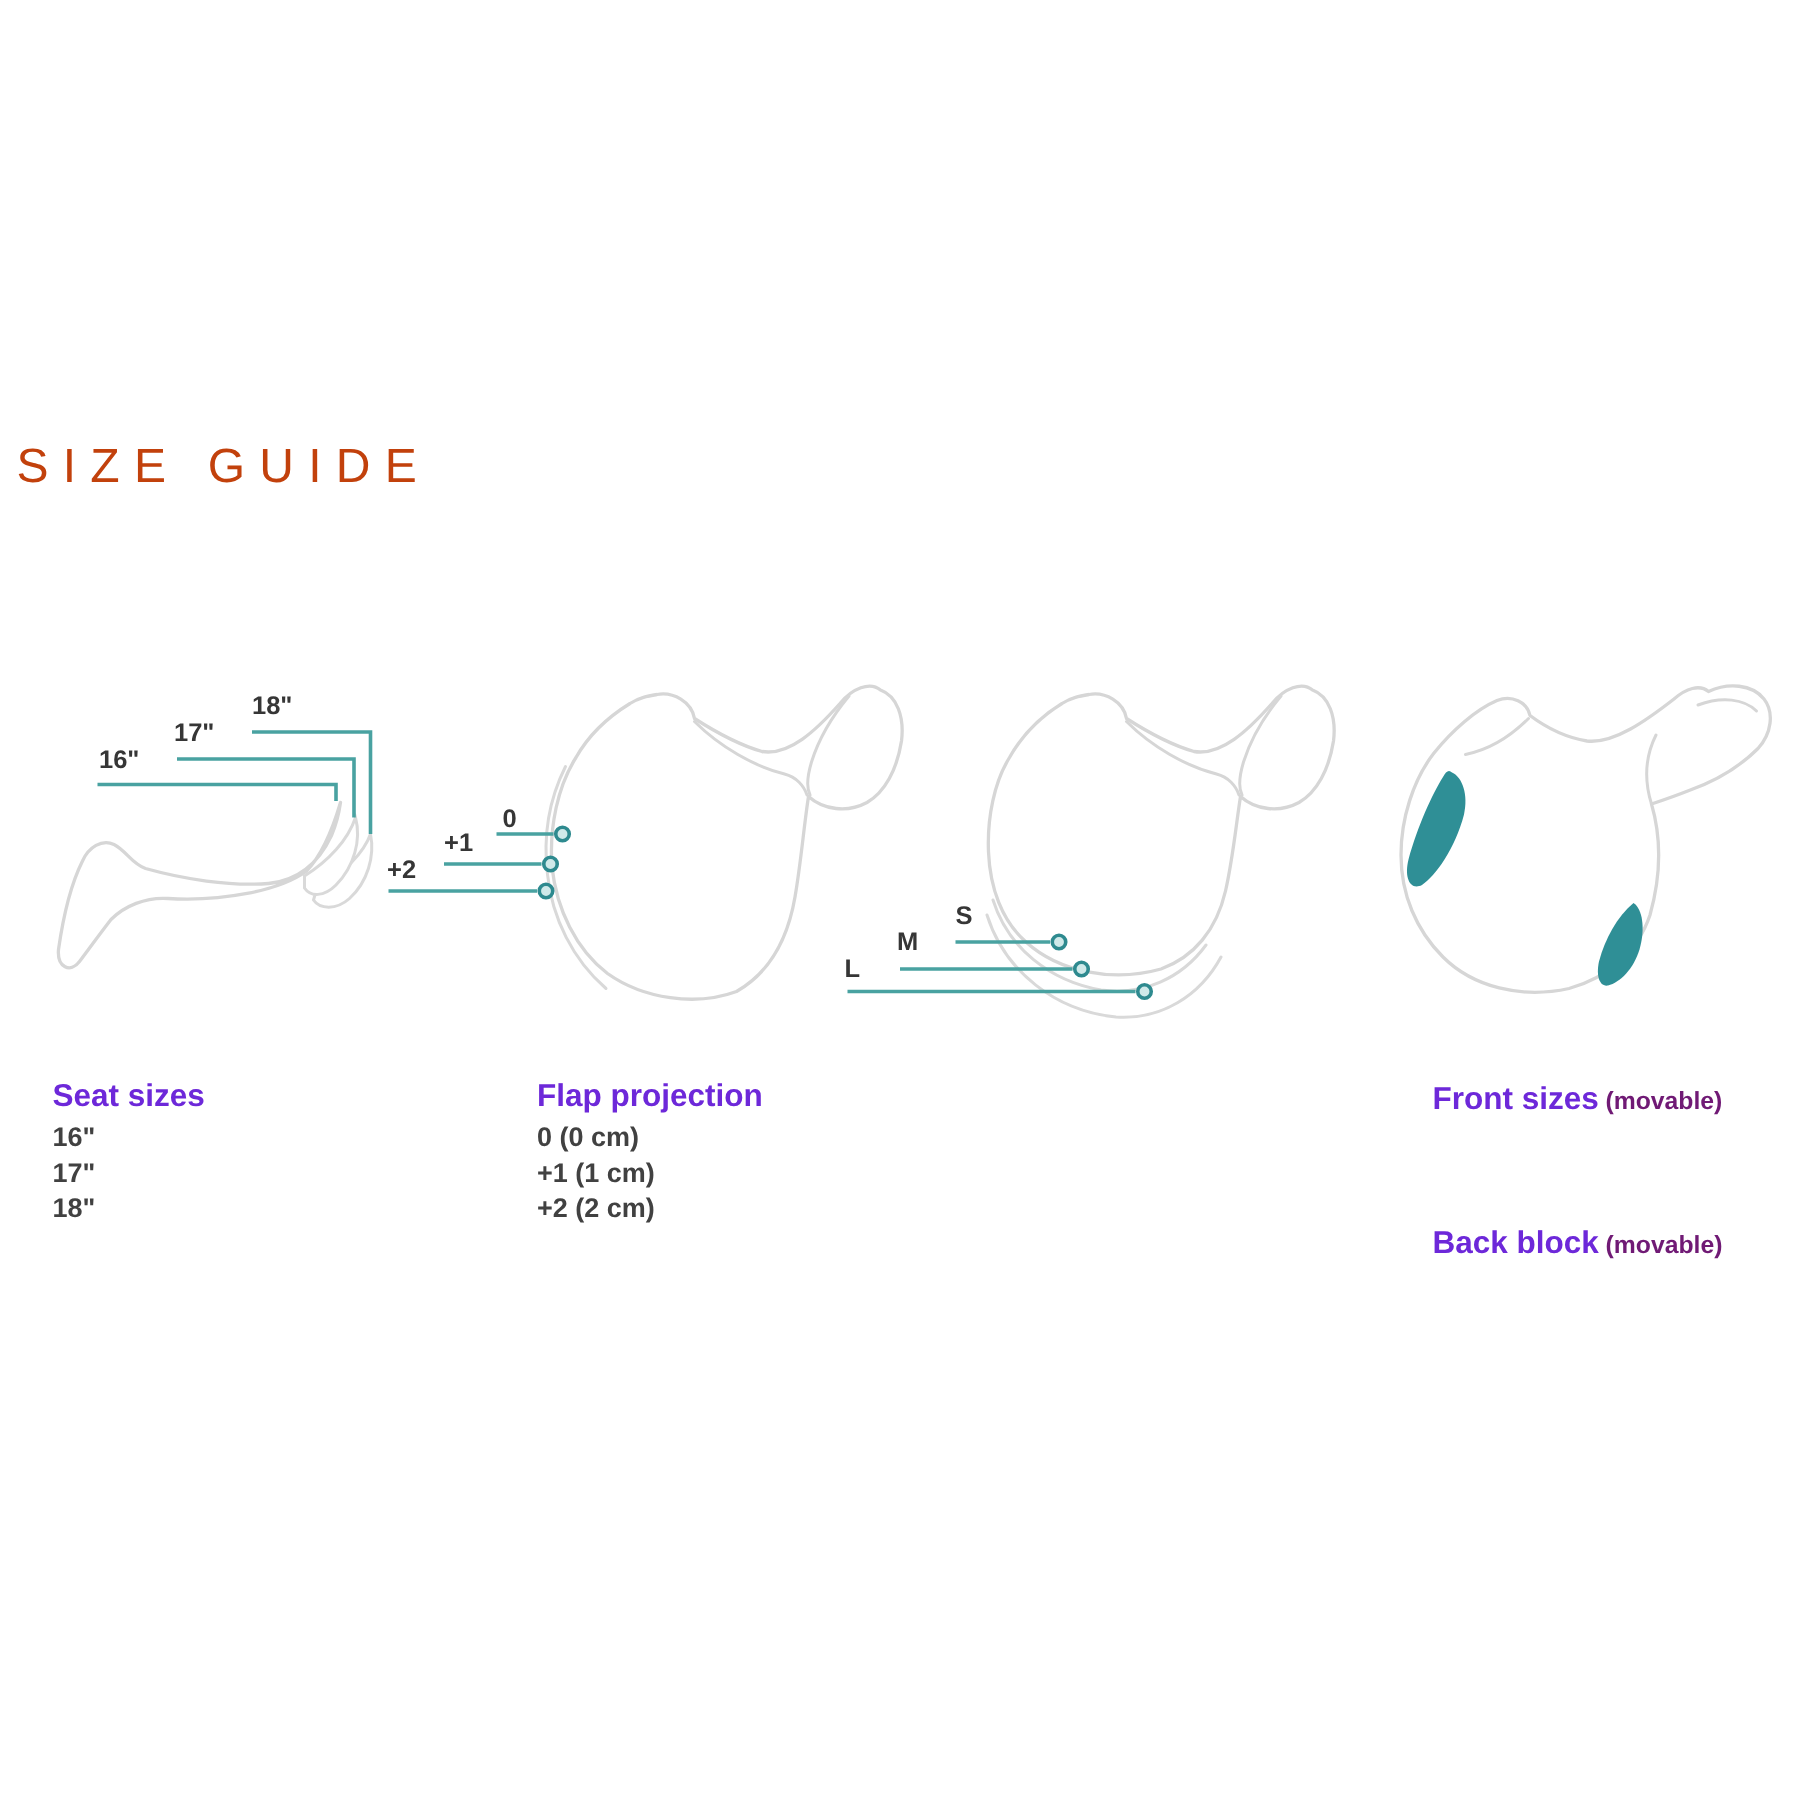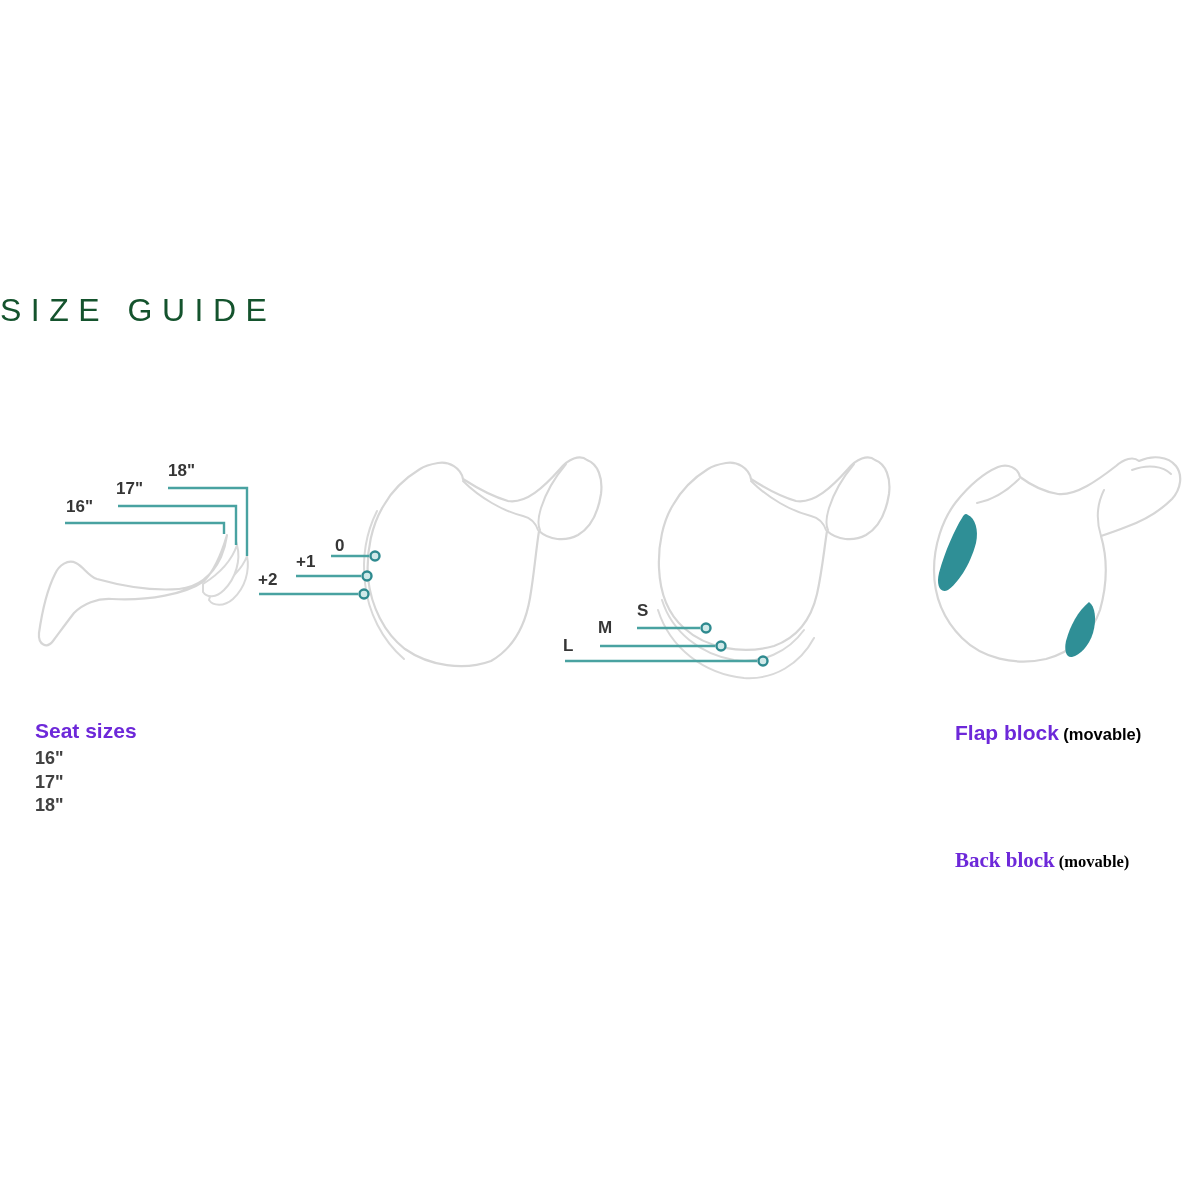--- a/index.html
+++ b/index.html
@@ -1,22 +1,22 @@
 <!DOCTYPE html>
 <html><head>
 <meta charset="utf-8">
 <style>
   html,body { margin:0; padding:0; background:#fff; }
   .canvas {
     position:relative; width:1200px; height:1200px; background:#ffffff;
     overflow:hidden; font-family:"Liberation Sans", sans-serif;
   }
   .title {
-    position:absolute; left:0; top:292px; margin:0;
-    font-size:32px; font-weight:400; letter-spacing:9.5px; color:#14532d;
+    position:absolute; left:11px; top:292px; margin:0;
+    font-size:32px; font-weight:400; letter-spacing:9.5px; color:#c2410c;
     white-space:nowrap;
   }
   svg.diagrams { position:absolute; left:0; top:0; width:1200px; height:1200px; }
   .outline   { fill:#ffffff; stroke:#d6d6d6; stroke-width:2.2; stroke-linejoin:round; }
   .innerline { fill:none; stroke:#d6d6d6; stroke-width:2; stroke-linecap:round; }
   .echo      { fill:none; stroke:#d9d9d9; stroke-width:2; stroke-linecap:round; }
   .echofill  { fill:#ffffff; stroke:#d9d9d9; stroke-width:2; }
   .lead      { fill:none; stroke:#49a2a1; stroke-width:2.4; }
   .dot       { fill:#cfe9e9; stroke:#2e8a8f; stroke-width:2.4; }
   .block     { fill:#2f8f96; stroke:none; }
@@ -28,21 +28,21 @@
   .col-heading {
     font-size:21px; font-weight:700; color:#6d28d9; margin:0 0 4px 0;
     white-space:nowrap;
   }
   .col-item {
     font-size:18px; font-weight:600; color:#414141; line-height:23.5px;
     white-space:nowrap;
   }
   .block-caption { position:absolute; left:955px; white-space:nowrap; }
   .block-caption .col-heading { display:inline; margin:0; }
-  .note { font-size:16.5px; font-weight:700; color:#000000; }
+  .note { font-size:16.5px; font-weight:700; color:#701a75; }
 </style>
 </head>
 <body>
 
 <div class="canvas">
 
   <h1 class="title">SIZE GUIDE</h1>
 
   <svg class="diagrams" viewBox="0 0 1200 1200">
 
@@ -105,25 +105,31 @@
   <span class="dlabel" style="left:598px; top:618px;">M</span>
   <span class="dlabel" style="left:563px; top:636px;">L</span>
 
   <div class="col" style="left:35px;">
     <div class="col-heading">Seat sizes</div>
     <div class="col-item">16"</div>
     <div class="col-item">17"</div>
     <div class="col-item">18"</div>
   </div>
 
+  <div class="col" style="left:358px;">
+    <div class="col-heading">Flap projection</div>
+    <div class="col-item">0 (0 cm)</div>
+    <div class="col-item">+1 (1 cm)</div>
+    <div class="col-item">+2 (2 cm)</div>
+  </div>
 
 
   <div class="block-caption" style="top:721px;">
-    <span class="col-heading">Flap block</span>
+    <span class="col-heading">Front sizes</span>
     <span class="note">(movable)</span>
   </div>
 
-  <div class="block-caption" style="top:848px;font-family:Liberation Serif, serif;">
+  <div class="block-caption" style="top:817px;">
     <span class="col-heading">Back block</span>
     <span class="note">(movable)</span>
   </div>
 
 </div>
 
 </body></html>

